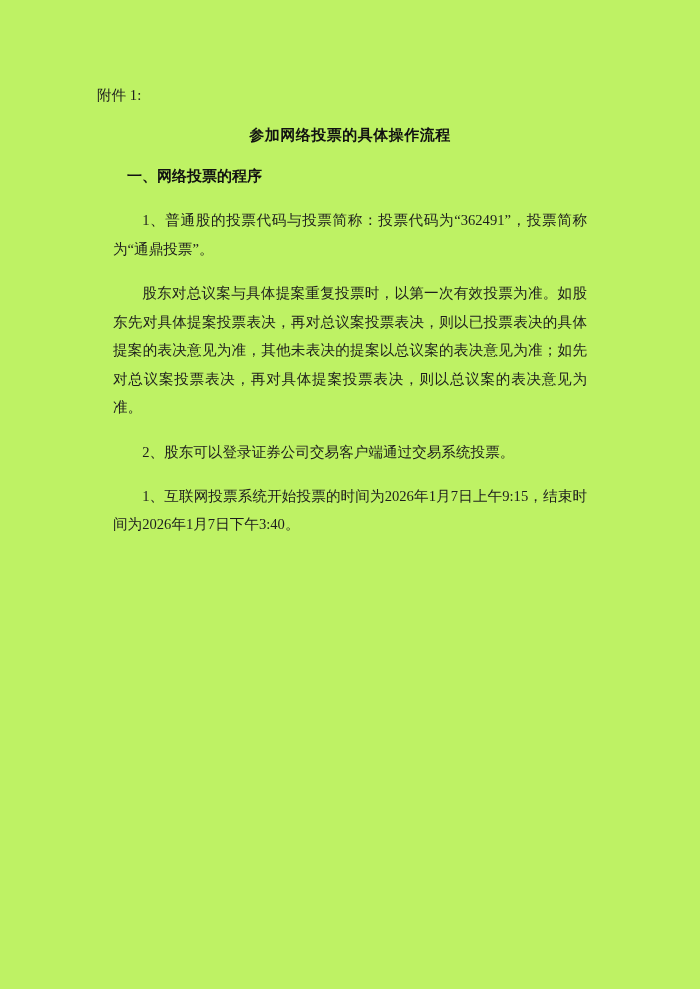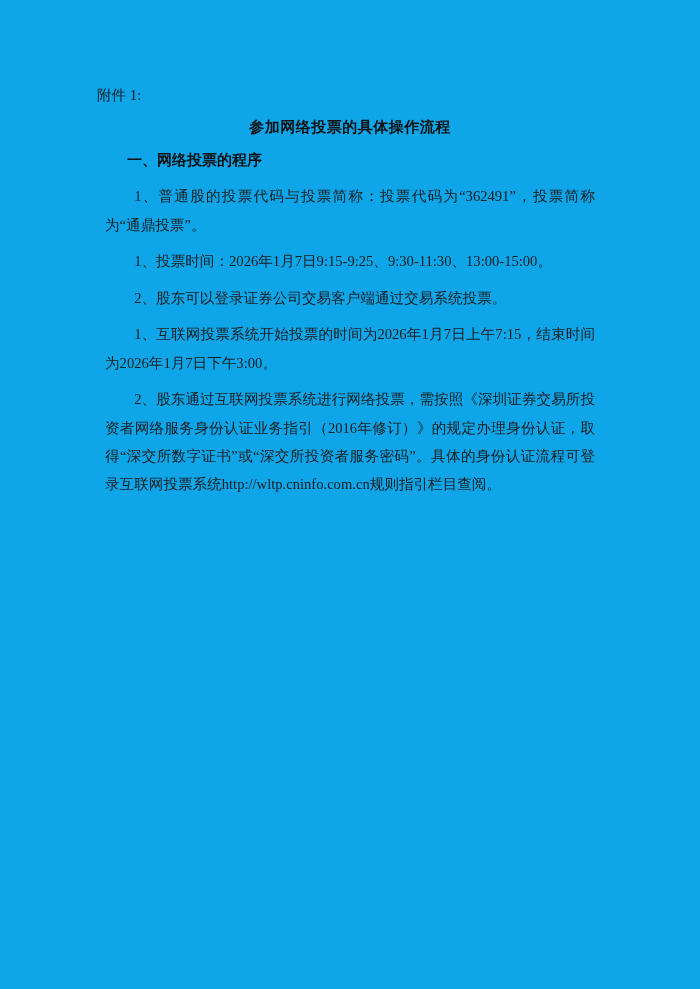--- a/index.html
+++ b/index.html
@@ -5,33 +5,33 @@
   html, body {
     margin: 0;
     padding: 0;
     background: #ffffff;
   }
   .page {
     position: relative;
     box-sizing: border-box;
     width: 700px;
     height: 989px;
-    background: #0ea5e9;
+    background: #bef264;
     padding: 81px 97px 0 97px;
     font-family: "Liberation Serif", "DejaVu Serif", serif;
     color: #1d1d1d;
     font-size: 14.6px;
     line-height: 28.45px;
   }
   .attach {
     margin: 0;
     font-size: 14.6px;
   }
   .doc-title {
-    margin: 4px;
+    margin: 12px;
     font-size: 15px;
     font-weight: bold;
     text-align: center;
     color: #111111;
     letter-spacing: 0.5px;
     line-height: 28.45px;
   }
   .sec-heading {
     margin: 0;
     font-size: 15px;
@@ -39,40 +39,39 @@
     color: #111111;
     text-indent: 2em;
     line-height: 28.45px;
   }
   .sec-heading.first {
   }
   .sec-heading.later {
     margin-top: 10.5px;
   }
   .para {
-    margin: 8px;
+    margin: 16px;
     text-indent: 2em;
     text-align: justify;
     word-break: break-all;
   }
 </style>
 </head>
 <body>
 
 <div class="page">
 
   <p class="attach">附件 1:</p>
 
   <h1 class="doc-title">参加网络投票的具体操作流程</h1>
 
   <h2 class="sec-heading first">一、网络投票的程序</h2>
 
   <p class="para">1、普通股的投票代码与投票简称：投票代码为“362491”，投票简称为“通鼎投票”。</p>
+  <p class="para">股东对总议案与具体提案重复投票时，以第一次有效投票为准。如股东先对具体提案投票表决，再对总议案投票表决，则以已投票表决的具体提案的表决意见为准，其他未表决的提案以总议案的表决意见为准；如先对总议案投票表决，再对具体提案投票表决，则以总议案的表决意见为准。</p>
 
 
-  <p class="para">1、投票时间：2026年1月7日9:15-9:25、9:30-11:30、13:00-15:00。</p>
   <p class="para">2、股东可以登录证券公司交易客户端通过交易系统投票。</p>
 
 
-  <p class="para">1、互联网投票系统开始投票的时间为2026年1月7日上午7:15，结束时间为2026年1月7日下午3:00。</p>
-  <p class="para">2、股东通过互联网投票系统进行网络投票，需按照《深圳证券交易所投资者网络服务身份认证业务指引（2016年修订）》的规定办理身份认证，取得“深交所数字证书”或“深交所投资者服务密码”。具体的身份认证流程可登录互联网投票系统http://wltp.cninfo.com.cn规则指引栏目查阅。</p>
+  <p class="para">1、互联网投票系统开始投票的时间为2026年1月7日上午9:15，结束时间为2026年1月7日下午3:40。</p>
 
 </div>
 
 </body></html>

